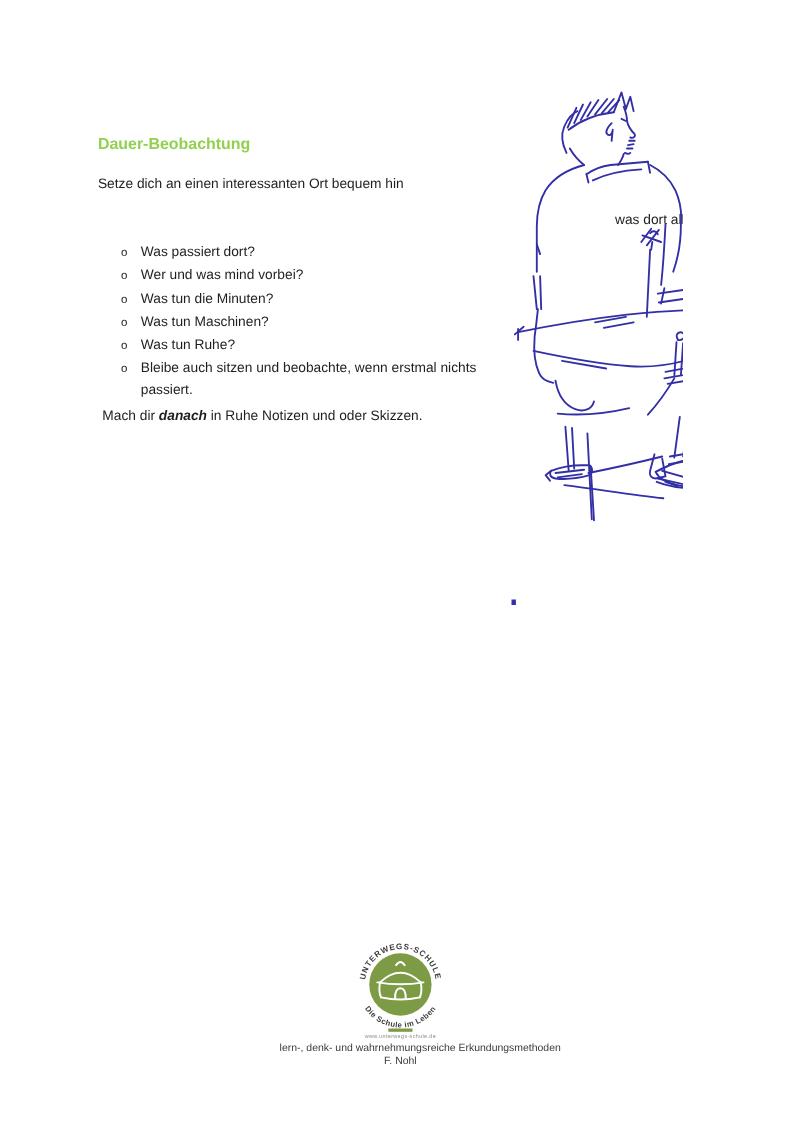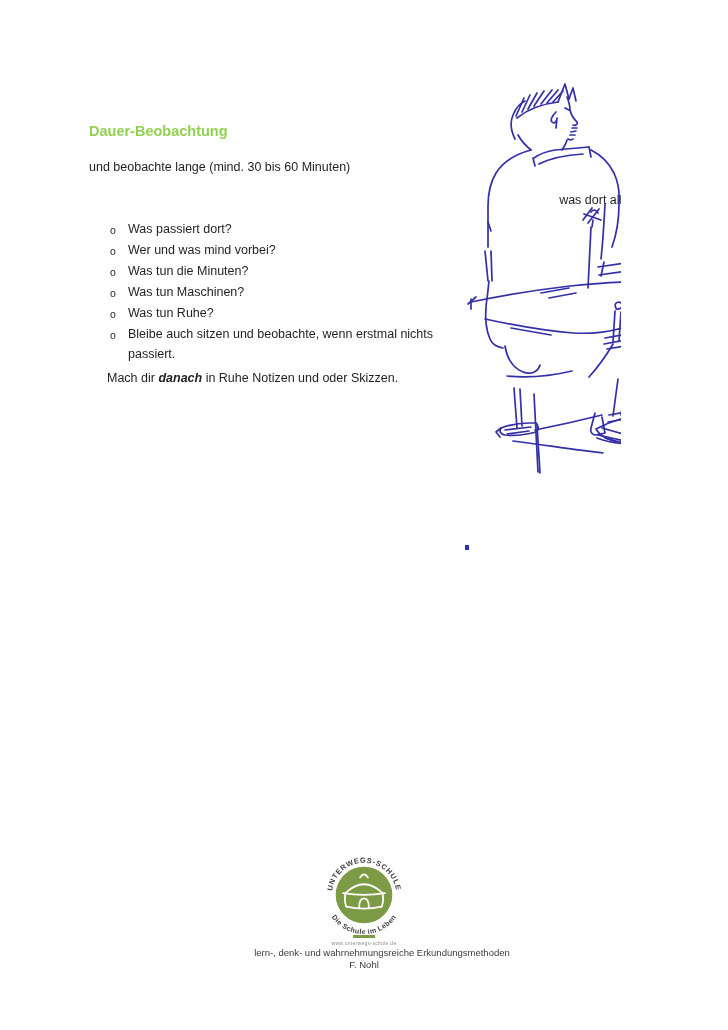--- a/index.html
+++ b/index.html
@@ -7,21 +7,21 @@
     position:relative;width:621px;height:1030px;background:#ffffff;
     font-family:"Liberation Sans",sans-serif;color:#1f1f1f;overflow:hidden;
   }
   .content{position:absolute;left:89px;top:123px;width:566px;}
   .title{margin:0 0 20px 0;font-size:14.5px;line-height:17px;font-weight:700;color:#92D050;}
   .body-p{margin:0 0 19px 0;font-size:12.5px;line-height:14px;}
   .body-p.tight{margin-bottom:12px;text-align:right;}
   ul.blist{list-style:none;margin:0 0 6px 0;padding:0;width:384px;}
   ul.blist li{position:relative;padding-left:39px;font-size:12.5px;line-height:20.9px;}
   ul.blist li .bullet{position:absolute;left:21px;top:1px;font-size:10.5px;line-height:20.9px;}
-  .after-p{margin:0 0 19px 18px;font-size:12.5px;line-height:14px;}
+  .after-p{margin:0 0 19px 4px;font-size:12.5px;line-height:14px;}
   .after-p.last{margin-bottom:0;}
   .em-word{font-weight:700;font-style:italic;}
   .note-p{margin:46px 0 0 0;font-size:12.5px;line-height:25.5px;width:566px;}
   .sketch{position:absolute;left:455px;top:75px;width:240px;height:400px;}
   .sketch path{fill:none;stroke:#332FA6;stroke-width:1.7;stroke-linecap:round;stroke-linejoin:round;}
   .ink-dot{position:absolute;left:465px;top:545px;width:4px;height:5px;background:#332FA6;}
   .logo-svg{position:absolute;left:314px;top:853px;width:100px;height:84px;}
   .logo-dash{position:absolute;left:353px;top:935px;width:22px;height:3px;background:#7C9B44;}
   .logo-url{position:absolute;left:0;top:940px;width:728px;text-align:center;
     font-size:5px;line-height:6px;color:#8a8f86;letter-spacing:.3px;}
@@ -33,21 +33,21 @@
   .yurt{fill:none;stroke:#ffffff;stroke-width:1.8;stroke-linecap:round;stroke-linejoin:round;}
 </style>
 </head>
 <body>
 
 <div class="page">
 
   <div class="content">
     <h1 class="title">Dauer-Beobachtung</h1>
 
-    <p class="body-p">und beobachte lange (mind. 30 bis 60 Minuten)</p>
+    <p class="body-p">Setze dich an einen interessanten Ort bequem hin</p>
     <p class="body-p tight">was dort alles ist:</p>
 
     <ul class="blist">
       <li>
         <span class="bullet">o</span>
         <span>Was passiert dort?</span>
       </li>
       <li>
         <span class="bullet">o</span>
         <span>Wer und was mind vorbei?</span>

